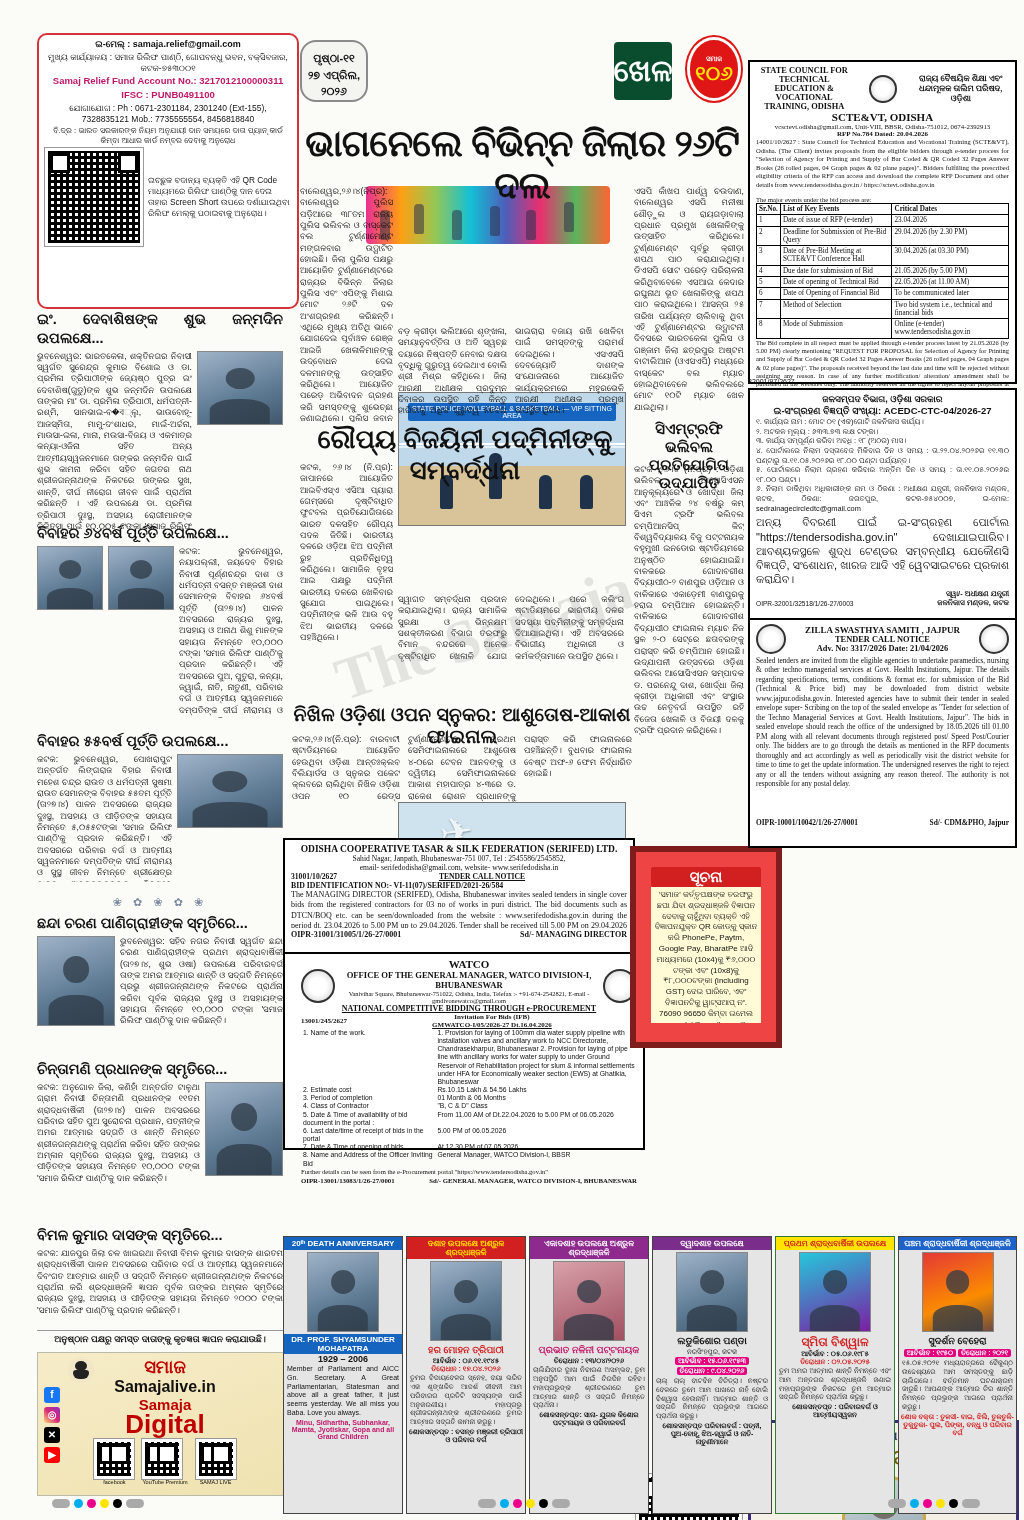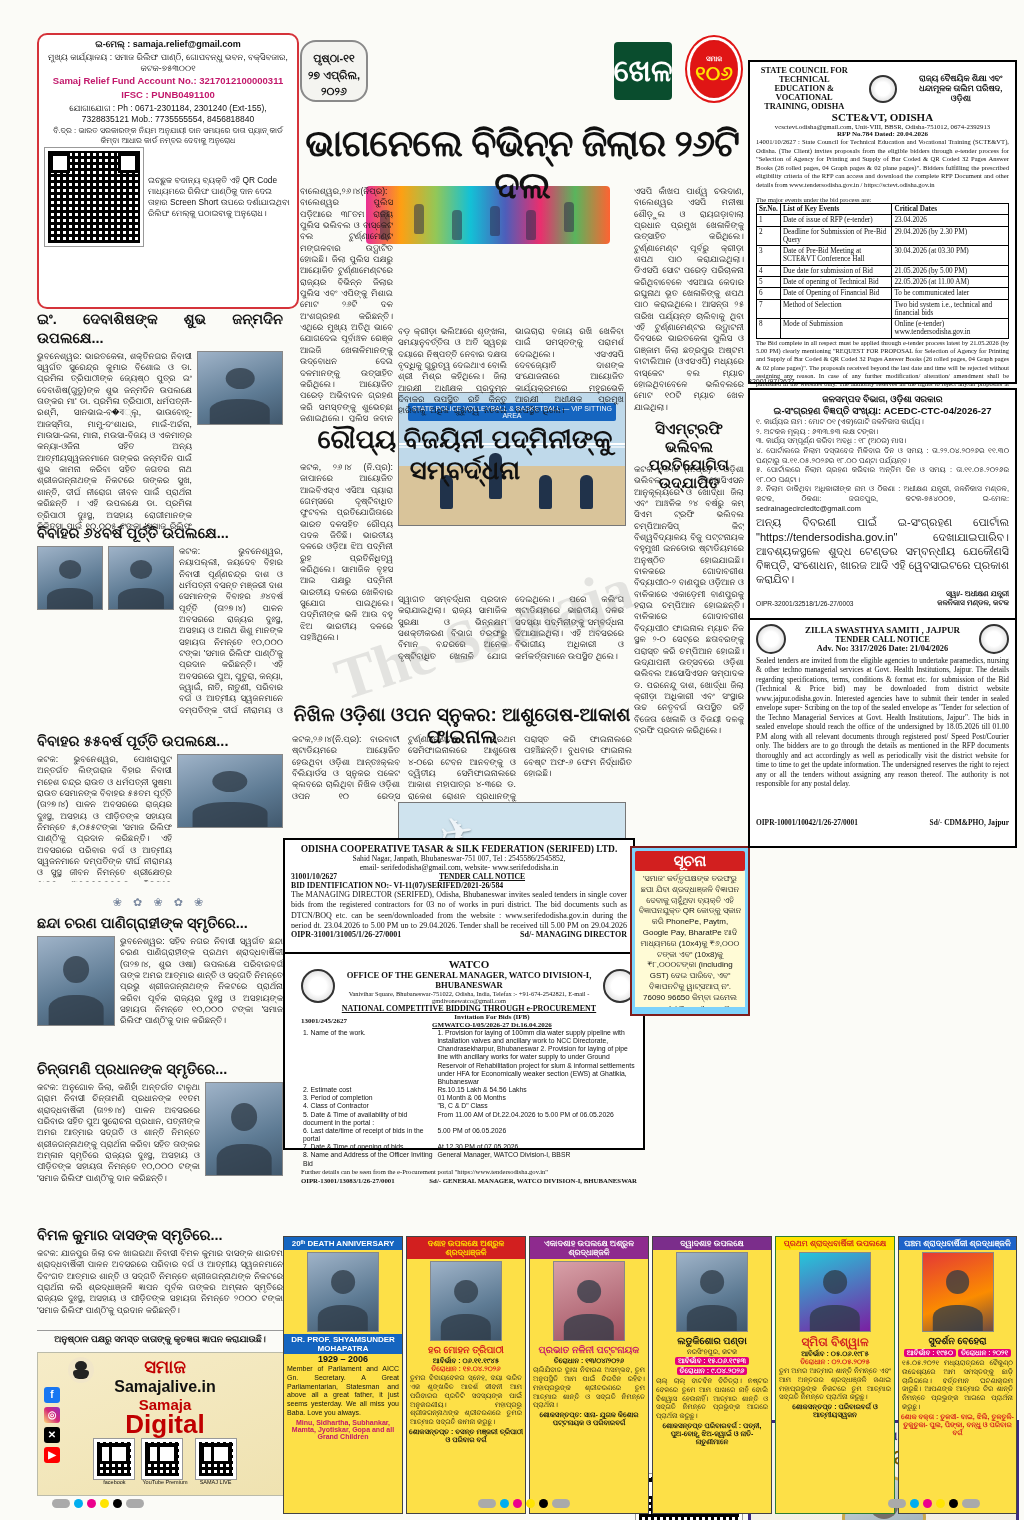--- a/index.html
+++ b/index.html
@@ -58,32 +58,32 @@
   
   .notice{border:2px solid #000;background:#fff;padding:4px 6px;font-family:"Liberation Serif",serif;}
   .notice .c{text-align:center;}
   .notice .b{font-weight:bold;}
   .tt{font-size:8px;line-height:1.3;text-align:justify;}
   table.kt{border-collapse:collapse;width:100%;font-size:7.2px;line-height:1.15;}
   table.kt td,table.kt th{border:1px solid #000;padding:1px 2px;text-align:left;vertical-align:top;}
   .footrow{display:flex;justify-content:space-between;font-size:8px;font-weight:bold;margin-top:2px;}
   .seal{width:30px;height:30px;border-radius:50%;border:2px solid #333;background:radial-gradient(circle,#fff 40%,#ccc);flex:0 0 30px;}
   
-  .such{border:2px solid #7f1d1d;background:#7dd3fc;padding:3px;}
+  .such{border:6px solid #7f1d1d;background:#ef4444;padding:15px;}
   .such .ttl{background:#d21f1f;color:#fff;font-size:15px;font-weight:bold;text-align:center;border-radius:2px;padding:1px 0;}
   .such .bd{background:#fffbd6;font-size:8px;line-height:1.35;padding:3px;text-align:center;}
   
   .amabou{border:3px solid #3b2a80;background:linear-gradient(160deg,#f7f4ec,#efe9da);padding:6px;text-align:center;position:relative;overflow:hidden;}
   .amabou .hd{font-size:12px;font-weight:bold;color:#3b2a80;}
   .amabou .tt2{font-size:22px;font-weight:bold;color:#7a5b00;margin:2px 0;}
   .portrait{margin:4px auto;border-radius:50%;border:3px solid #caa84c;background:linear-gradient(160deg,#cfd8dc,#90a4ae);position:relative;}
   .portrait:before{content:"";position:absolute;left:50%;top:20%;width:36%;height:32%;transform:translateX(-50%);border-radius:50%;background:#5d4b41;opacity:.7;}
   .portrait:after{content:"";position:absolute;left:50%;bottom:6%;width:70%;height:32%;transform:translateX(-50%);border-radius:45% 45% 0 0;background:#8d6e63;opacity:.7;}
   
-  .card{position:absolute;top:1236px;width:118px;height:276px;border:1.5px solid #444;background:#fde047;font-size:7px;overflow:hidden;text-align:center;}
+  .card{position:absolute;top:1236px;width:118px;height:276px;border:1.5px solid #444;background:#e5e5e5;font-size:7px;overflow:hidden;text-align:center;}
   .card .ch{font-weight:bold;font-size:8px;padding:2px 1px;line-height:1.15;}
   .card .nm{font-weight:bold;font-size:9.5px;padding:1px 0;}
   .card .dts{font-size:7px;font-weight:bold;}
   .card .bd{padding:1px 3px;text-align:justify;line-height:1.25;}
   .card .ft{font-weight:bold;padding:0 2px;}
   .cp{margin:2px auto;width:70px;height:78px;}
   .hb1{background:#1565c0;color:#fff;} .nb1{background:#1565c0;color:#fff;}
   .hb2{background:#d21f1f;color:#ffe400;} .n2{color:#d21f1f;}
   .hb3{background:#8e2a8e;color:#fff;} .n3{color:#c2186b;}
   .hb4{background:#7b2d8b;color:#fff;}

